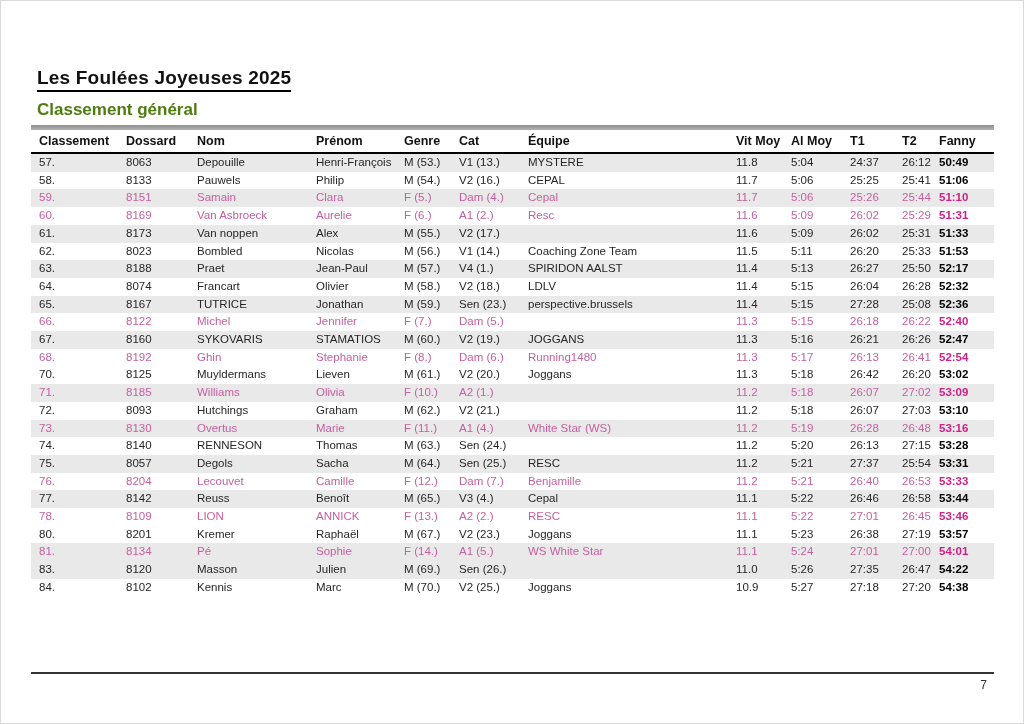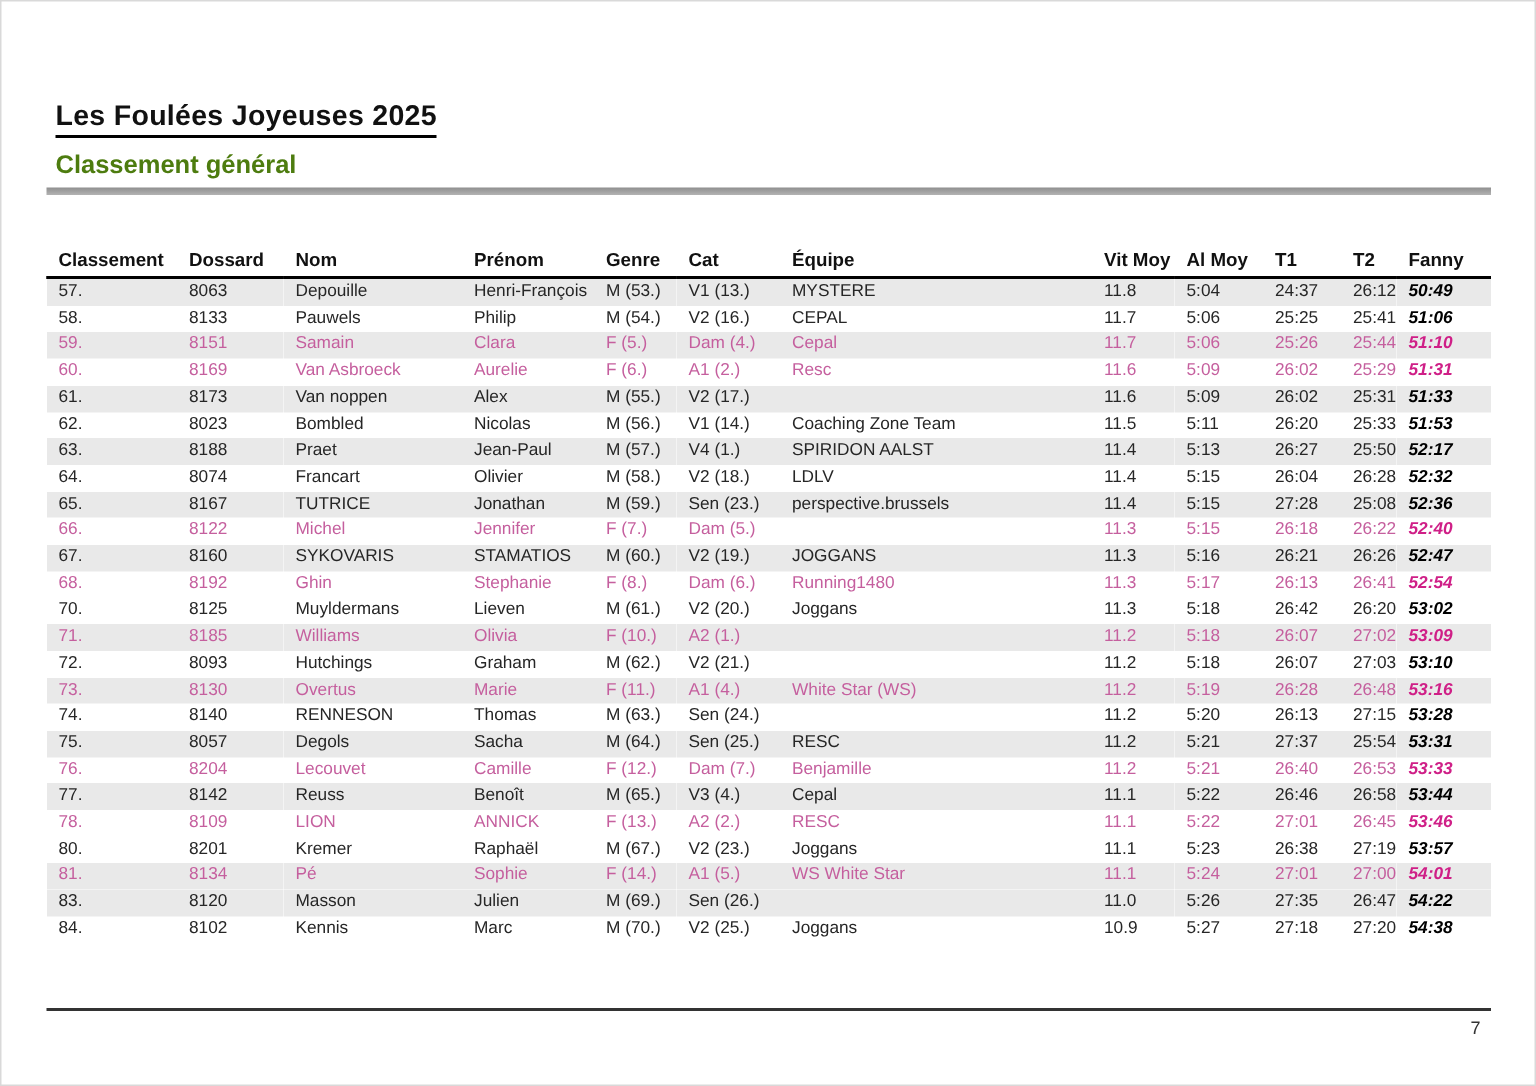--- a/index.html
+++ b/index.html
@@ -26,37 +26,36 @@
   .header-bar {
     position:absolute; left:30px; top:124px;
     width:963px; height:5px;
     background:linear-gradient(#8f8f8f,#b3b3b3);
   }
   table.results {
     position:absolute; left:30px; top:131px;
     width:963px;
     border-collapse:collapse;
     table-layout:fixed;
-    margin-top:32px;
   }
   table.results th {
     font-size:12.5px; font-weight:bold; color:#111;
     text-align:left; white-space:nowrap; overflow:hidden;
     padding:2px 0 4px 8px;
     border-bottom:2px solid #000;
   }
   table.results td {
     font-size:11.5px;
     height:17.7px; line-height:17.7px;
     padding:0 0 0 8px;
     white-space:nowrap; overflow:hidden;
     color:#262626;
   }
   table.results tr.shaded td { background:#e9e9e9; }
-  table.results td.temps { font-weight:bold; color:#000;font-style:italic; }
+  table.results td.temps { font-weight:bold; color:#000; }
   table.results tr.female td { color:var(--female-text); }
   table.results tr.female td.temps { color:var(--female-temps); }
   .footer-line {
     position:absolute; left:30px; top:671px;
     width:963px; height:0;
     border-top:2px solid #333;
   }
   .page-number {
     position:absolute; right:36px; top:677px;
     font-size:12px; color:#333;

